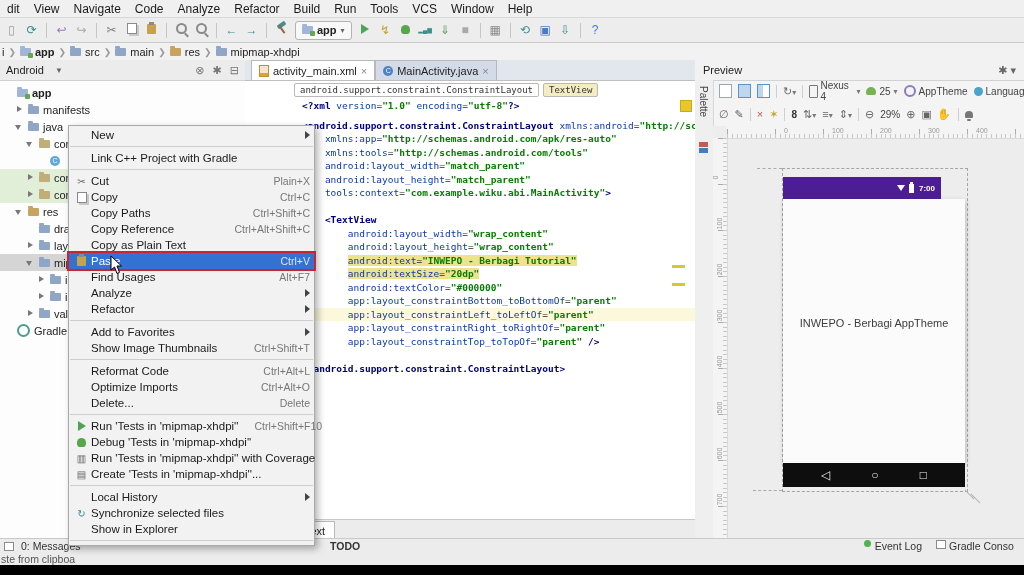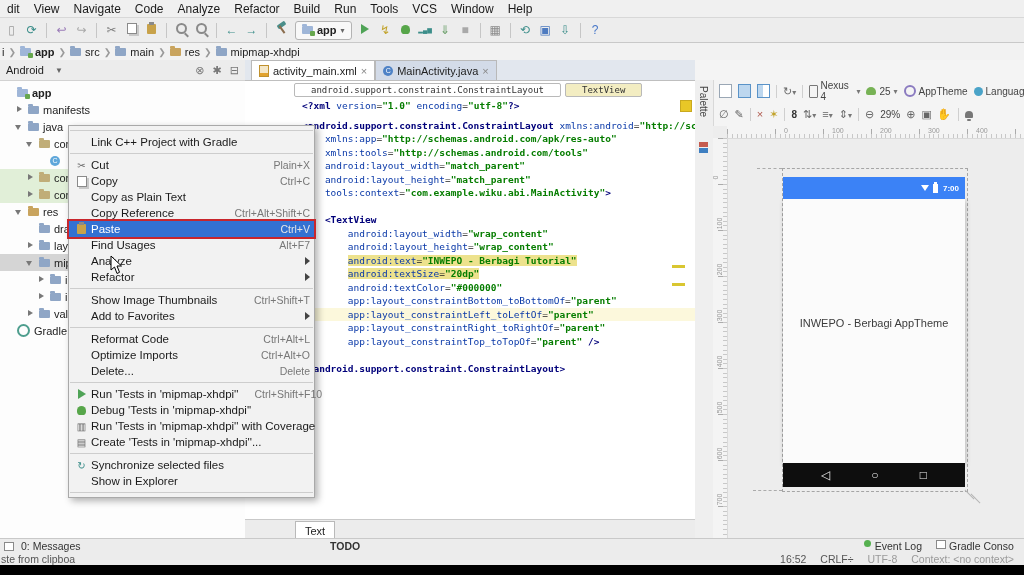--- a/index.html
+++ b/index.html
@@ -66,21 +66,21 @@
 .tab{display:flex;align-items:center;gap:4px;height:19px;padding:0 7px;font-size:11px;background:#D3DBE8;
   border:1px solid #B9B9B9;border-bottom:none}
 .tab.active{background:#fff}
 .tclose{color:#888;font-size:11px}
 .xmlf{display:inline-block;width:8px;height:10px;background:#F4E7C8;border:1px solid #C0912D;position:relative}
 .xmlf::after{content:"";position:absolute;left:0;bottom:0;width:100%;height:3px;background:#E2A32E}
 .jvc{display:inline-block;width:10px;height:10px;border-radius:50%;background:#4E82C6;color:#fff;font-size:7px;line-height:10px;text-align:center}
 .jvc::after{content:"C"}
 .chips{position:absolute;left:0;top:21px;width:100%;height:18px;background:#fff;display:flex;align-items:center;
   gap:4px;padding-left:49px;font-family:"DejaVu Sans Mono",monospace;font-size:9px}
-.chip{border:1px solid #B9B9B9;border-radius:2px;background:#fff;padding:1px 16px;color:#333;white-space:nowrap}
+.chip{border:1px solid #B9B9B9;border-radius:2px;background:#fff;padding:1px 5px;color:#333;white-space:nowrap}
 .chip.sel{background:#F3EDC2}
 .code{position:absolute;left:0;top:39px;width:393px;height:420px;padding-left:57px;
   font-family:"DejaVu Sans Mono",monospace;font-size:9.5px;line-height:13.5px;white-space:pre;overflow:hidden}
 .cl{height:13.5px}
 .cl.gap{margin-top:6px}
 .cl.hl{background:#FCF8DC;margin-left:-57px;padding-left:57px;margin-right:-393px}
 .tk-t{color:#00007A;font-weight:bold}
 .tk-a{color:#0A39A8}
 .tk-s{color:#067D00;font-weight:bold}
 .tk-p{color:#222}
@@ -118,21 +118,21 @@
   background-image:repeating-linear-gradient(90deg,#C8C8C8 0 1px,transparent 1px 4.8px),repeating-linear-gradient(90deg,#ABABAB 0 1px,transparent 1px 48px);
   background-size:100% 4px,100% 9px;background-position:left bottom,left bottom;background-repeat:repeat-x}
 .vruler{position:absolute;left:0;top:12px;width:14px;height:400px;background:#F4F4F4;border-right:1px solid #DADADA;
   background-image:repeating-linear-gradient(180deg,#C8C8C8 0 1px,transparent 1px 4.6px),repeating-linear-gradient(180deg,#ABABAB 0 1px,transparent 1px 46px);
   background-size:4px 100%,9px 100%;background-position:right top,right top;background-repeat:repeat-y}
 .rnum{position:absolute;color:#999;font-size:7px}
 .rnum.v{transform:rotate(-90deg);transform-origin:center}
 .phdash{position:absolute;left:69px;top:42px;width:184px;height:322px;border:1px dashed #A5A5A5}
 .gl{position:absolute;height:0;border-top:1px dashed #ABABAB}
 .dg{position:absolute;width:13px;height:0;border-top:1px solid #B5B5B5;transform:rotate(45deg)}
-.phblue{position:absolute;left:70px;top:51px;width:182px;height:22px;background:#3b82f6;display:flex;align-items:center;
+.phblue{position:absolute;left:70px;top:51px;width:158px;height:22px;background:#4c1d95;display:flex;align-items:center;
   justify-content:flex-end;gap:3px;padding-right:6px;box-sizing:border-box}
 .wifi{width:0;height:0;border-left:4px solid transparent;border-right:4px solid transparent;border-top:6px solid #fff}
 .batt{width:5px;height:9px;background:#fff;position:relative;margin-left:1px}
 .batt::before{content:"";position:absolute;top:-2px;left:1px;width:3px;height:2px;background:#fff}
 .ptime{color:#fff;font-size:8px;font-weight:bold;margin-left:2px}
 .phscreen{position:absolute;left:70px;top:73px;width:182px;height:264px;background:#FBFBFB;box-shadow:1px 2px 5px rgba(0,0,0,.22)}
 .phtext{position:absolute;left:0;top:118px;width:100%;text-align:center;font-size:11px;color:#3C3C3C}
 .phnav{position:absolute;left:70px;top:337px;width:182px;height:24px;background:#0E0E0E;display:flex;align-items:center;
   justify-content:space-between;padding:0 38px;box-sizing:border-box;color:#E8E8E8;font-size:12px}
 
@@ -360,20 +360,24 @@
     <div class="code" id="code"><div class="cl"><span class="tk-t">&lt;?xml</span><span class="tk-p"> </span><span class="tk-a">version</span><span class="tk-p">=</span><span class="tk-s">"1.0"</span><span class="tk-p"> </span><span class="tk-a">encoding</span><span class="tk-p">=</span><span class="tk-s">"utf-8"</span><span class="tk-t">?&gt;</span></div><div class="cl gap"><span class="tk-t">&lt;android.support.constraint.ConstraintLayout</span><span class="tk-p"> </span><span class="tk-a">xmlns:android</span><span class="tk-p">=</span><span class="tk-s">"http://schemas.android.com/apk/res/android"</span></div><div class="cl"><span class="tk-p">    </span><span class="tk-a">xmlns:app</span><span class="tk-p">=</span><span class="tk-s">"http://schemas.android.com/apk/res-auto"</span></div><div class="cl"><span class="tk-p">    </span><span class="tk-a">xmlns:tools</span><span class="tk-p">=</span><span class="tk-s">"http://schemas.android.com/tools"</span></div><div class="cl"><span class="tk-p">    </span><span class="tk-a">android:layout_width</span><span class="tk-p">=</span><span class="tk-s">"match_parent"</span></div><div class="cl"><span class="tk-p">    </span><span class="tk-a">android:layout_height</span><span class="tk-p">=</span><span class="tk-s">"match_parent"</span></div><div class="cl"><span class="tk-p">    </span><span class="tk-a">tools:context</span><span class="tk-p">=</span><span class="tk-s">"com.example.wiku.abi.MainActivity"</span><span class="tk-t">&gt;</span></div><div class="cl">&nbsp;</div><div class="cl"><span class="tk-p">    </span><span class="tk-t">&lt;TextView</span></div><div class="cl"><span class="tk-p">        </span><span class="tk-a">android:layout_width</span><span class="tk-p">=</span><span class="tk-s">"wrap_content"</span></div><div class="cl"><span class="tk-p">        </span><span class="tk-a">android:layout_height</span><span class="tk-p">=</span><span class="tk-s">"wrap_content"</span></div><div class="cl"><span class="tk-p">        </span><span class="tk-a tk-h">android:text</span><span class="tk-p tk-h">=</span><span class="tk-s tk-h">"INWEPO - Berbagi Tutorial"</span></div><div class="cl"><span class="tk-p">        </span><span class="tk-a tk-h">android:textSize</span><span class="tk-p tk-h">=</span><span class="tk-s tk-h">"20dp"</span></div><div class="cl"><span class="tk-p">        </span><span class="tk-a">android:textColor</span><span class="tk-p">=</span><span class="tk-s">"#000000"</span></div><div class="cl"><span class="tk-p">        </span><span class="tk-a">app:layout_constraintBottom_toBottomOf</span><span class="tk-p">=</span><span class="tk-s">"parent"</span></div><div class="cl hl"><span class="tk-p">        </span><span class="tk-a">app:layout_constraintLeft_toLeftOf</span><span class="tk-p">=</span><span class="tk-s">"parent"</span></div><div class="cl"><span class="tk-p">        </span><span class="tk-a">app:layout_constraintRight_toRightOf</span><span class="tk-p">=</span><span class="tk-s">"parent"</span></div><div class="cl"><span class="tk-p">        </span><span class="tk-a">app:layout_constraintTop_toTopOf</span><span class="tk-p">=</span><span class="tk-s">"parent"</span><span class="tk-p"> </span><span class="tk-t">/&gt;</span></div><div class="cl">&nbsp;</div><div class="cl"><span class="tk-t">&lt;/android.support.constraint.ConstraintLayout&gt;</span></div></div>
     <span class="ysq"></span>
     <span class="ymark" style="top:205px"></span>
     <span class="ymark" style="top:223px"></span>
     <div class="textstrip">
       <span class="ttab">Text</span>
     </div>
   </div>
 
   <div class="preview">
+    <div class="pvhead">
+      <span>Preview</span>
+      <span class="gear">✱ ▾</span>
+    </div>
     <div class="palettestrip">
       <span class="palabel">Palette</span>
       <span class="palicon"></span>
     </div>
     <div class="pt r1">
       <span class="vm"></span>
       <span class="vm blue"></span>
       <span class="vm both"></span>
       <span class="pvsep"></span>
       <span class="icg">↻<span class="car">▾</span></span>
@@ -469,55 +473,59 @@
       </span>
       <span class="gcons">
         <span class="wic"></span>
         <span>Gradle Conso</span>
       </span>
     </span>
   </div>
 
   <div class="statusbar">
     <span class="sleft">ste from clipboa</span>
-    <span class="sright">
-      <span>16:52</span>
-      <span>CRLF÷</span>
-      <span class="dim">UTF-8</span>
-      <span class="dim">Context: &lt;no context&gt;</span>
-    </span>
   </div>
 
   <div class="ctxmenu" id="ctxmenu">
+      <div class="cmi">
+        <span class="cico"></span>
+        <span class="clbl">New</span>
+        <span class="carr2"></span>
+      </div>
       <div class="csep"></div>
       <div class="cmi">
         <span class="cico"></span>
         <span class="clbl">Link C++ Project with Gradle</span>
       </div>
       <div class="csep"></div>
       <div class="cmi">
         <span class="cico">✂</span>
         <span class="clbl">Cut</span>
         <span class="csc">Plain+X</span>
       </div>
       <div class="cmi">
         <span class="cico">
           <span class="ci-copy"></span>
         </span>
         <span class="clbl">Copy</span>
         <span class="csc">Ctrl+C</span>
       </div>
       <div class="cmi">
         <span class="cico"></span>
-        <span class="clbl">Copy as Plain Text</span>
+        <span class="clbl">Copy Paths</span>
+        <span class="csc">Ctrl+Shift+C</span>
       </div>
       <div class="cmi">
         <span class="cico"></span>
         <span class="clbl">Copy Reference</span>
         <span class="csc">Ctrl+Alt+Shift+C</span>
+      </div>
+      <div class="cmi">
+        <span class="cico"></span>
+        <span class="clbl">Copy as Plain Text</span>
       </div>
       <div class="cmi sel redbox">
         <span class="cico">
           <span class="ci-paste"></span>
         </span>
         <span class="clbl">Paste</span>
         <span class="csc">Ctrl+V</span>
       </div>
       <div class="cmi">
         <span class="cico"></span>
@@ -530,27 +538,27 @@
         <span class="carr2"></span>
       </div>
       <div class="cmi">
         <span class="cico"></span>
         <span class="clbl">Refactor</span>
         <span class="carr2"></span>
       </div>
       <div class="csep"></div>
       <div class="cmi">
         <span class="cico"></span>
+        <span class="clbl">Add to Favorites</span>
+        <span class="carr2"></span>
+      </div>
+      <div class="cmi">
+        <span class="cico"></span>
         <span class="clbl">Show Image Thumbnails</span>
         <span class="csc">Ctrl+Shift+T</span>
-      </div>
-      <div class="cmi">
-        <span class="cico"></span>
-        <span class="clbl">Add to Favorites</span>
-        <span class="carr2"></span>
       </div>
       <div class="csep"></div>
       <div class="cmi">
         <span class="cico"></span>
         <span class="clbl">Reformat Code</span>
         <span class="csc">Ctrl+Alt+L</span>
       </div>
       <div class="cmi">
         <span class="cico"></span>
         <span class="clbl">Optimize Imports</span>
@@ -578,20 +586,25 @@
       <div class="cmi">
         <span class="cico">▥</span>
         <span class="clbl">Run 'Tests in 'mipmap-xhdpi'' with Coverage</span>
       </div>
       <div class="cmi">
         <span class="cico">▤</span>
         <span class="clbl">Create 'Tests in 'mipmap-xhdpi''...</span>
       </div>
       <div class="csep"></div>
       <div class="cmi">
+        <span class="cico"></span>
+        <span class="clbl">Local History</span>
+        <span class="carr2"></span>
+      </div>
+      <div class="cmi">
         <span class="cico" style="color: rgb(60, 142, 138);">↻</span>
         <span class="clbl">Synchronize selected files</span>
       </div>
       <div class="cmi">
         <span class="cico"></span>
         <span class="clbl">Show in Explorer</span>
       </div>
       <div class="csep"></div>
     </div>
 

